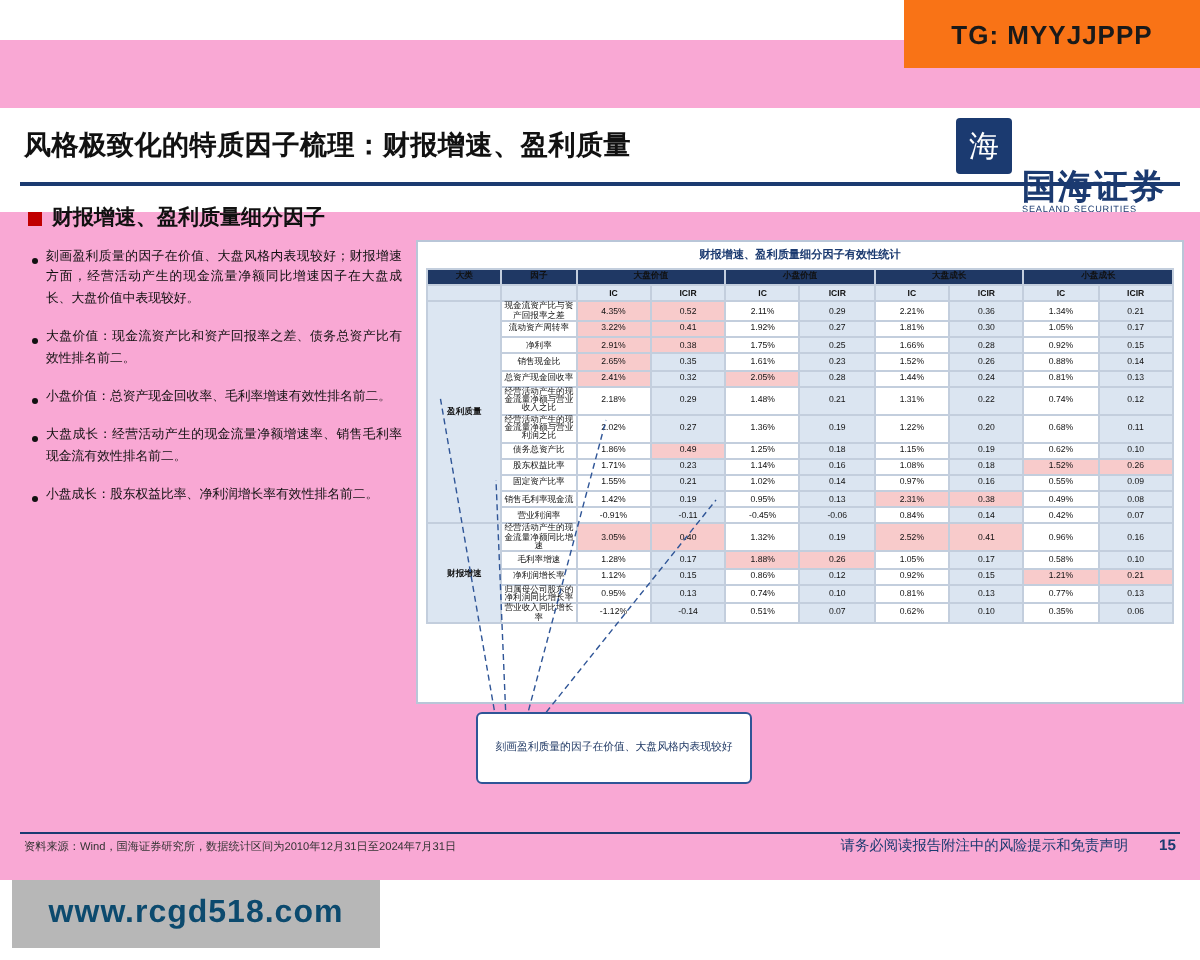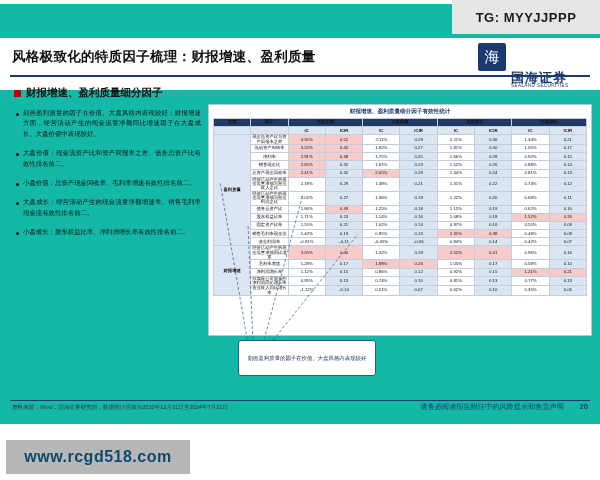--- a/index.html
+++ b/index.html
@@ -2,27 +2,27 @@
 <html><head>
 <meta charset="utf-8">
 <style>
   html,body{margin:0;padding:0;}
   body{
     width:600px;height:480px;background:#ffffff;
     font-family:"Liberation Sans","DejaVu Sans",sans-serif;
     overflow:hidden;position:relative;
   }
   .slide{
-    position:absolute;left:0;top:4px;width:600px;height:420px;
-    background:#14b8a6;
+    position:absolute;left:0;top:20px;width:600px;height:420px;
+    background:#f9a8d4;
   }
   
   .tg-bar{
     position:absolute;left:452px;top:0;width:148px;height:34px;
-    background:#e5e5e5;display:flex;align-items:center;justify-content:center;
+    background:#f97316;display:flex;align-items:center;justify-content:center;
     z-index:30;
   }
   .tg-bar span{
     color:#1a1a1a;font-size:13px;font-weight:bold;letter-spacing:.5px;
   }
   
   .header{
     position:absolute;left:0;top:34px;width:600px;height:52px;background:#fff;
   }
   .title{
@@ -35,21 +35,21 @@
   .logo{
     position:absolute;right:10px;top:38px;width:112px;height:30px;
     display:flex;align-items:center;gap:5px;
   }
   .logo-mark{
     width:28px;height:28px;background:#1b3a70;color:#fff;border-radius:2px;
     font-size:15px;display:flex;align-items:center;justify-content:center;
     font-family:"DejaVu Serif",serif;
   }
   .logo-txt{line-height:1.05;}
-  .logo-cn{font-size:13px;font-weight:bold;color:#1b3a70;letter-spacing:1px;margin-top:46px;}
+  .logo-cn{font-size:17px;font-weight:bold;color:#1b3a70;letter-spacing:1px;margin-top:46px;}
   .logo-en{font-size:4.6px;color:#1b3a70;letter-spacing:.4px;}
 
   
   .subhead{
     position:absolute;left:14px;top:82px;display:flex;align-items:center;gap:5px;
   }
   .subhead .sq{width:7px;height:7px;background:#c00000;}
   .subhead .tx{font-size:10.5px;font-weight:bold;color:#111;}
 
   
@@ -392,21 +392,21 @@
     <line x1="62" y1="240" x2="150" y2="130" stroke="#2f5597" stroke-width="0.7" stroke-dasharray="3,2"></line>
   </svg>
 
   <div class="anno">
     <span>刻画盈利质量的因子在价值、大盘风格内表现较好</span>
   </div>
 
   <div class="foot-rule"></div>
   <div class="foot-left">资料来源：Wind，国海证券研究所，数据统计区间为2010年12月31日至2024年7月31日</div>
   <div class="foot-right">请务必阅读报告附注中的风险提示和免责声明</div>
-  <div class="page-no">20</div>
+  <div class="page-no">15</div>
 </div>
 
 <div class="tg-bar">
   <span>TG: MYYJJPPP</span>
 </div>
 <div class="wm">
   <span>www.rcgd518.com</span>
 </div>
 
 </body></html>

